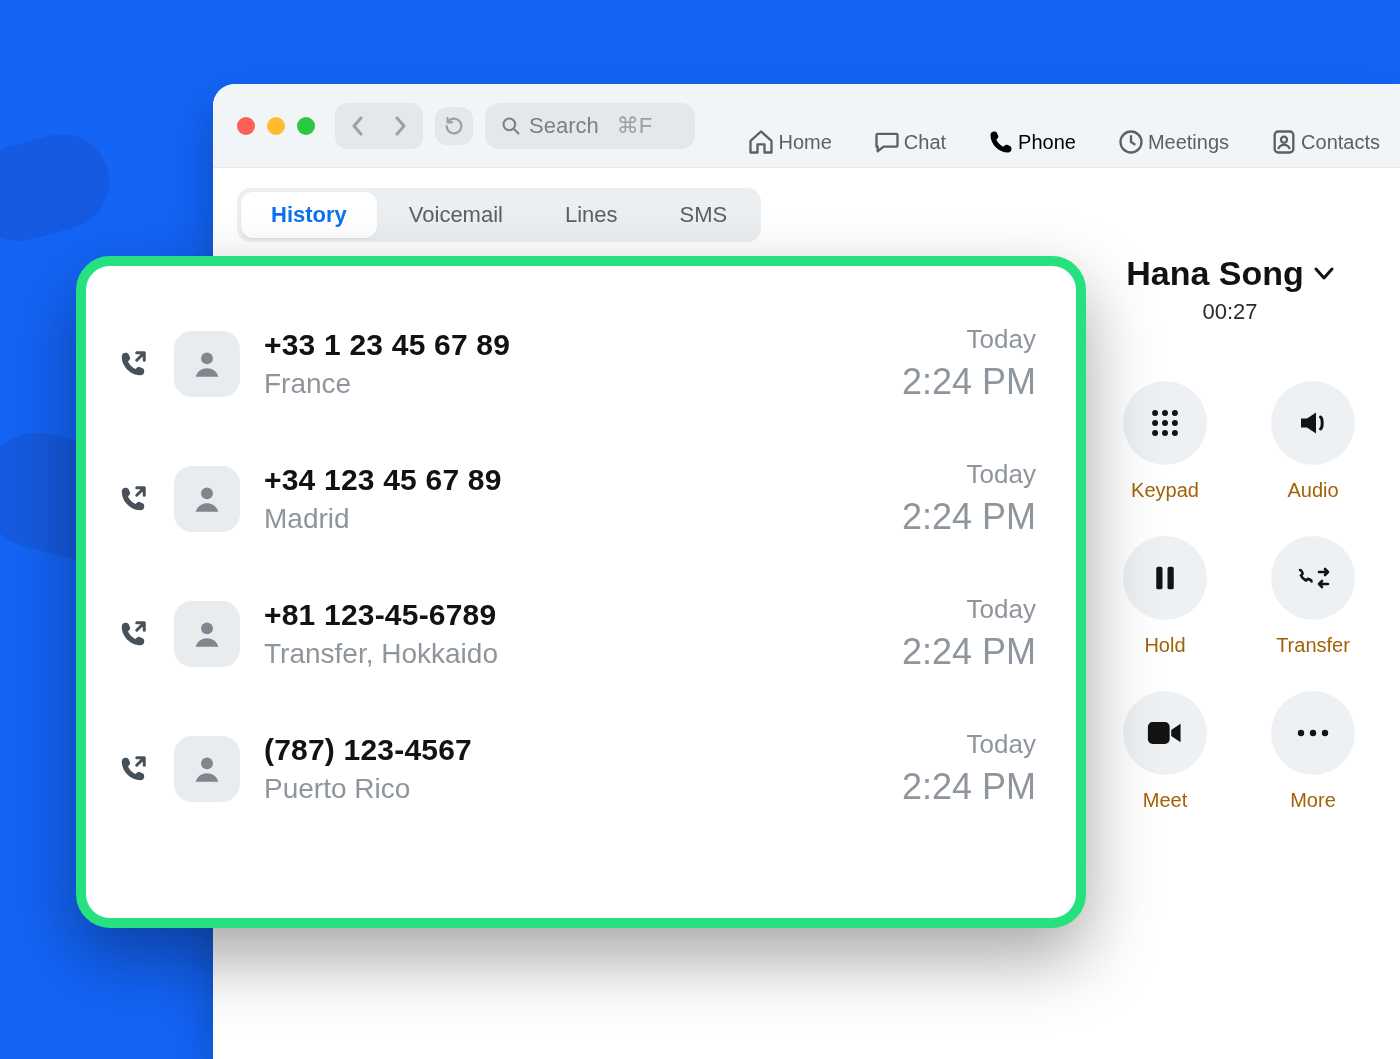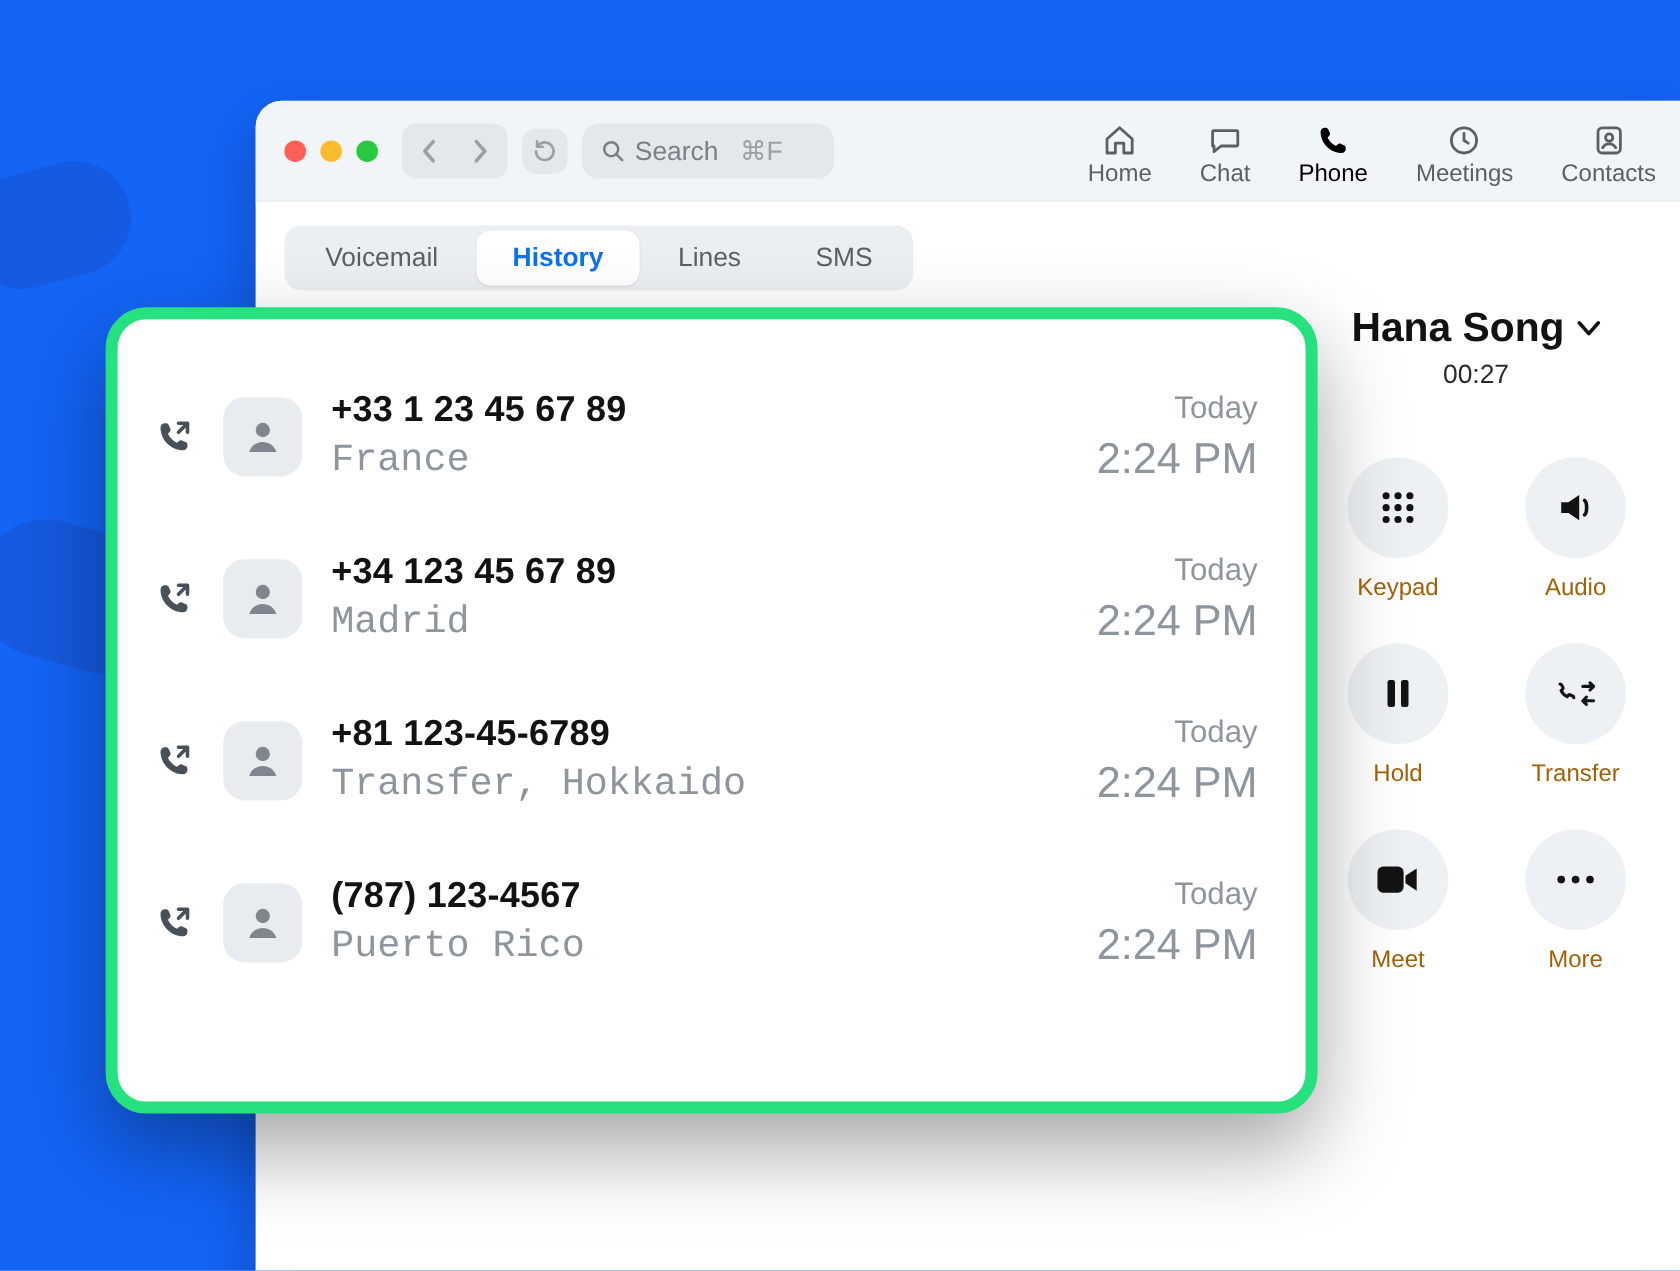--- a/index.html
+++ b/index.html
@@ -64,21 +64,21 @@
 
   .mainnav {
     margin-left: auto;
     display:flex;
     gap: 40px;
     align-items:flex-end;
     height:100%;
     padding-bottom:10px;
   }
   .mainnav .item {
-    display:flex; flex-direction:column; align-items:center; gap:2px;
+    display:flex; flex-direction:row; align-items:center; gap:2px;
     color:#5c6066; font-size:20px;
   }
   .mainnav .item.active { color:#000000;text-align:right; }
   .mainnav .ico { width:30px; height:30px; display:flex; align-items:center; justify-content:center; }
 
   .subbar {
     padding: 20px 24px 0 24px;
   }
   .segmented {
     display:inline-flex;
@@ -127,21 +127,21 @@
     width:84px; height:84px; border-radius:50%;
     background:#eef1f4;
     display:flex; align-items:center; justify-content:center;
     color:#131313;
   }
 
   
   .highlight {
     position:absolute;
     top: 256px;
-    left: 88px;
+    left: 76px;
     width: 1010px;
     height: 672px;
     background:#ffffff;
     border: 10px solid #25e27e;
     border-radius: 34px;
     padding: 30px 40px 10px 30px;
     box-shadow: 0 30px 70px rgba(0,0,0,.35);
   }
   .row {
     display:flex;
@@ -151,21 +151,21 @@
   }
   .callico { color:#48505a; width:34px; display:flex; justify-content:center; }
   .avatar {
     width:66px; height:66px; border-radius:18px;
     background:#e9ecef;
     display:flex; align-items:center; justify-content:center;
     color:#7f868f;
   }
   .info  { flex:0 0 auto; }
   .info .num { font-size:30px; font-weight:700; color:#121212; letter-spacing:.2px;}
-  .info .loc { font-size:32px; color:#8e959d; margin-top:6px;font-family:Liberation Mono, monospace; }
+  .info .loc { font-size:28px; color:#8e959d; margin-top:6px; }
   .timecol { margin-left:auto; text-align:right; }
   .timecol .day  { font-size:26px; color:#8e959d; }
   .timecol .time { font-size:36px; color:#8e959d; margin-top:6px; }
 
   svg { display:block; }
 </style>
 </head>
 <body>
 
 <div class="blob blob1"></div>
@@ -249,22 +249,22 @@
               <path d="M7 18c1-2.5 3-3.5 5-3.5s4 1 5 3.5" fill="none" stroke="currentColor" stroke-width="2"></path>
             </svg>
         </span>
         <span>Contacts</span>
       </div>
     </div>
   </div>
 
   <div class="subbar">
     <div class="segmented">
+      <div class="seg active">History</div>
       <div class="seg">Voicemail</div>
-      <div class="seg active">History</div>
       <div class="seg">Lines</div>
       <div class="seg">SMS</div>
     </div>
   </div>
 
   <div class="callpanel">
     <div class="name">
       <span>Hana Song</span>
       <svg width="20" height="14" viewBox="0 0 20 14">
           <path d="M2 2 L10 11 L18 2" fill="none" stroke="#121212" stroke-width="3" stroke-linecap="round" stroke-linejoin="round"></path>

